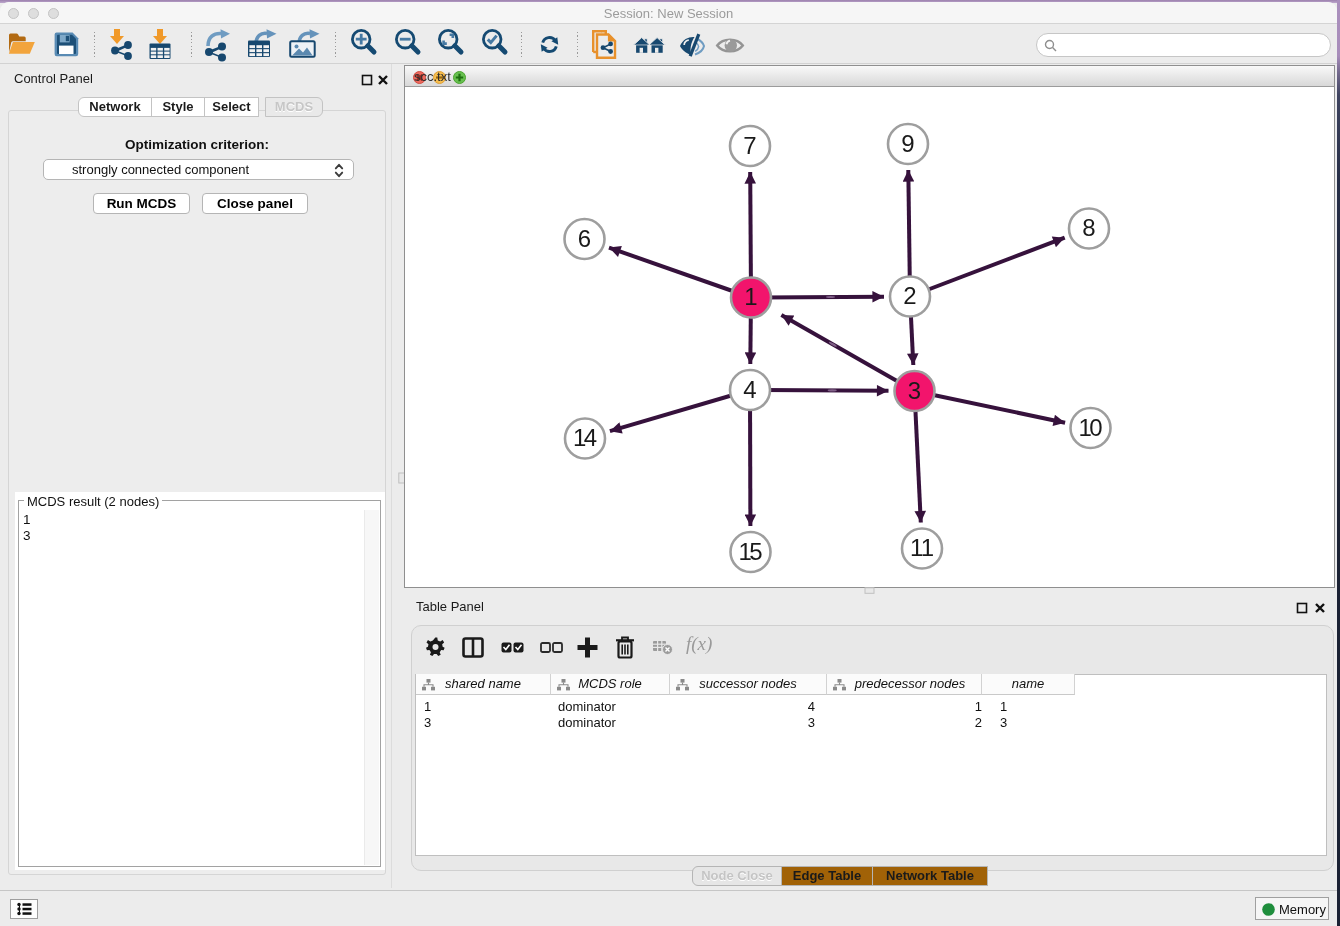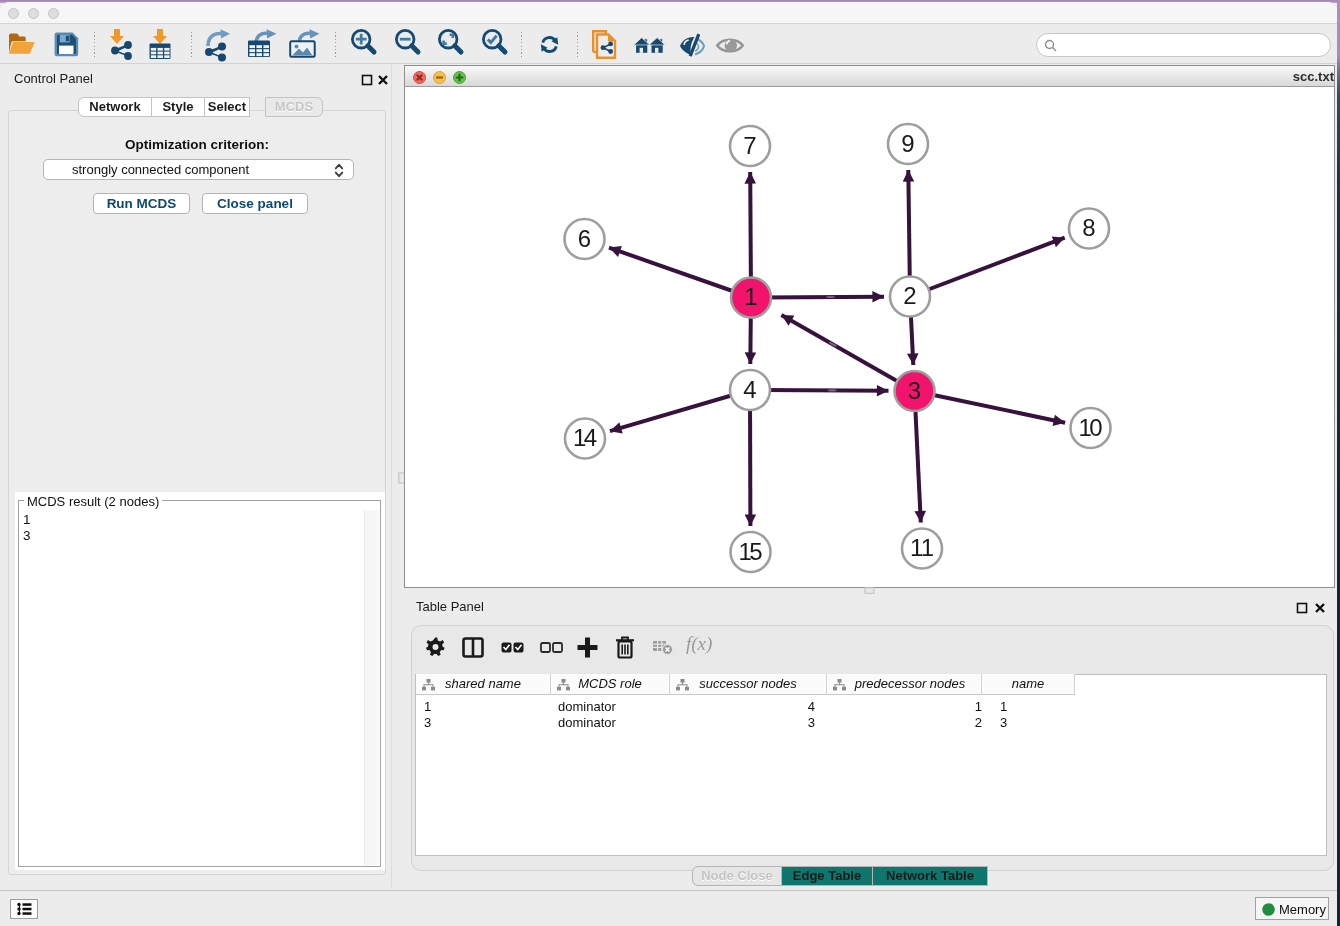--- a/index.html
+++ b/index.html
@@ -14,52 +14,53 @@
 #title { width:100%; text-align:center; top:4px; font-size:13px; color:#9b9b9b; }
 #toolbar { left:0; top:23px; width:100%; height:39px; background:#ececec; border-bottom:1px solid #d2d2d2; }
 .sep { position:absolute; top:7px; height:26px; width:1px; background:repeating-linear-gradient(180deg,#9a9a9a 0 1.2px,rgba(0,0,0,0) 1.2px 3.4px); }
 #searchbox { left:1036px; top:8px; width:295px; height:24px; background:#fff; border:1px solid #c6c6c6; border-radius:12px; }
 
 #cp-title { left:14px; top:71px; font-size:13px; color:#1a1a1a; }
 .tab { position:absolute; z-index:5; top:97px; height:20px; background:#fff; border:1px solid #c3c3c3; font-size:13px; font-weight:bold; color:#1a1a1a; text-align:center; line-height:18px; }
 #cp-pane { left:8px; top:110px; width:378px; height:765px; background:#ededed; border:1px solid #d5d5d5; border-radius:3px; }
 #opt-label { left:0; top:137px; width:394px; text-align:center; font-size:13.5px; font-weight:bold; color:#111; }
 #dropdown { left:43px; top:159px; width:311px; height:21px; background:#fff; border:1px solid #b5b5b5; border-radius:5px; font-size:13px; color:#111; line-height:19px; padding-left:28px; }
-.btn { position:absolute; top:193px; height:21px; background:#fff; border:1px solid #b5b5b5; border-radius:4px; font-size:13.5px; font-weight:bold; color:#0c4a6e; text-align:center; line-height:19px; }
+.btn { position:absolute; top:193px; height:21px; background:#fff; border:1px solid #b5b5b5; border-radius:4px; font-size:13.5px; font-weight:bold; color:#000000; text-align:center; line-height:19px; }
 #result-panel { left:15px; top:492px; width:370px; height:378px; background:#fff; }
 #result-fs { left:18px; top:500px; width:363px; height:367px; border:1px solid #a2a2a2; }
 #result-legend { left:24px; top:494px; background:#fff; padding:0 3px; font-size:13px; color:#111; }
 #result-scroll { left:364px; top:510px; width:15px; height:355px; background:#f7f7f7; border-left:1px solid #eaeaea; }
 .res-item { position:absolute; left:23px; font-size:13.5px; color:#111; }
 
 #netframe { left:404px; top:65px; width:931px; height:523px; border:1px solid #8f8f8f; background:#fff; }
 #nettitle { left:0; top:0; width:100%; height:21px; background:linear-gradient(180deg,#f9f9f9,#d8d8d8); border-bottom:1px solid #9b9b9b; }
-#nettitle .t { width:100%; text-align:right; top:3px; font-size:13px; font-weight:bold; color:#2d2d2d; position:absolute; }
+#nettitle .t { width:100%; text-align:left; top:3px; font-size:13px; font-weight:normal; color:#2d2d2d; position:absolute; }
 .mac { position:absolute; top:4.5px; width:13px; height:13px; border-radius:50%; }
 
 #tp-title { left:416px; top:599px; font-size:13px; color:#1a1a1a; }
 #tp-pane { left:411px; top:625px; width:923px; height:246px; background:#e8e8e8; border:1px solid #d0d0d0; border-radius:10px; }
 #tp-table { left:415px; top:674px; width:912px; height:182px; background:#fff; border:1px solid #bfbfbf; }
 .hcell { position:absolute; top:674px; height:21px; background:#fbfbfb; border-right:1px solid #d2d2d2; border-bottom:1px solid #c9c9c9; font-size:13px; color:#111; text-align:center; line-height:20px;font-style:italic; }
 .tcell { position:absolute; font-size:13px; color:#111; }
-.btab { position:absolute; top:866px; height:20px; background:#0f766e; border:1px solid #b5b5b5; font-size:13px; font-weight:bold; color:#1a1a1a; text-align:center; line-height:18px; }
+.btab { position:absolute; top:866px; height:20px; background:#a16207; border:1px solid #b5b5b5; font-size:13px; font-weight:bold; color:#1a1a1a; text-align:center; line-height:18px; }
 
 #statusbar { left:0; top:890px; width:1337px; height:38px; background:#ececec; border-top:1px solid #c6c6c6; }
 #listbtn { left:10px; top:899px; width:28px; height:20px; background:#fdfdfd; border:1px solid #9e9e9e; }
 #membtn { left:1255px; top:897px; width:74px; height:23px; background:#f6f6f6; border:1px solid #a0a0a0; font-size:13px; color:#111; }
 svg.icon { position:absolute; overflow:visible; }
 </style>
 </head>
 <body>
 <div id="desktop-top" class="abs"></div>
 <div id="win" class="abs">
   <div id="titlebar" class="abs">
     <div class="tl" style="left:8px;"></div>
     <div class="tl" style="left:28px;"></div>
     <div class="tl" style="left:48px;"></div>
+    <div id="title" class="abs">Session: New Session</div>
   </div>
   <div id="toolbar" class="abs">
     <svg class="icon" style="left:8px;top:7px;" width="28" height="23" viewBox="0 0 28 23">
       <path d="M1,20.5 L1,3 Q1,1.5 2.5,1.5 L8.5,1.5 Q9.6,1.5 10.1,2.5 L11.2,4.6 L16.2,4.6 Q17.7,4.6 17.7,6.1 L17.7,9.2 L5,9.2 Q3.8,9.2 3.3,10.3 Z" fill="#b26a12"></path>
       <path d="M4.9,9.9 L26.8,9.9 L21.8,21.8 L0.9,21.8 Z" fill="#f2a43c"></path>
     </svg>
     <svg class="icon" style="left:54px;top:7px;" width="25" height="25" viewBox="0 0 25 25">
       <path d="M2.6,0.6 L18.6,0.6 L24.2,6.2 L24.2,22 Q24.2,24.2 22,24.2 L2.6,24.2 Q0.6,24.2 0.6,22 L0.6,2.8 Q0.6,0.6 2.6,0.6 Z" fill="#598bb4"></path>
       <path d="M4,2.8 L18,2.8 L22,6.8 L22,21 Q22,22 21,22 L4,22 Q3,22 3,21 L3,3.8 Q3,2.8 4,2.8 Z" fill="#1d5078"></path>
       <rect x="5.8" y="2.8" width="9.8" height="7.6" fill="#7fa9c9"></rect>
@@ -208,21 +209,21 @@
 <div id="cp-title" class="abs">Control Panel</div>
 <div class="abs" style="left:391px;top:64px;width:1px;height:824px;background:#dcdcdc;"></div>
 <svg class="icon" style="left:361px;top:74px;" width="12" height="12" viewBox="0 0 12 12">
     <rect x="1.5" y="1.5" width="9" height="9" fill="none" stroke="#111" stroke-width="1.6"></rect>
   </svg>
 <svg class="icon" style="left:377px;top:74px;" width="12" height="12" viewBox="0 0 12 12">
     <path d="M2,2 L10,10 M10,2 L2,10" stroke="#111" stroke-width="2.4"></path>
   </svg>
 <div class="tab" style="left:78px;width:74px;border-radius:6px 0 0 6px;">Network</div>
 <div class="tab" style="left:151px;width:54px;">Style</div>
-<div class="tab" style="left:204px;width:46px;">Select</div>
+<div class="tab" style="left:204px;width:55px;">Select</div>
 <div class="tab" style="left:265px;width:58px;background:#e9e9e9;color:#c6c6c6;text-shadow:0 1px 0 #fff;border-radius:0 6px 6px 0;">MCDS</div>
 <div id="cp-pane" class="abs"></div>
 <div id="opt-label" class="abs">Optimization criterion:</div>
 <div id="dropdown" class="abs">strongly connected component
   <svg class="icon" style="right:9px;top:3px;" width="10" height="15" viewBox="0 0 10 15">
       <path d="M1.8,5.4 L5,1.8 L8.2,5.4 M1.8,9.6 L5,13.2 L8.2,9.6" fill="none" stroke="#3c3c3c" stroke-width="1.9" stroke-linecap="round" stroke-linejoin="round"></path>
     </svg>
 </div>
 <div class="btn" style="left:93px;width:97px;">Run MCDS</div>
 <div class="btn" style="left:202px;width:106px;">Close panel</div>

